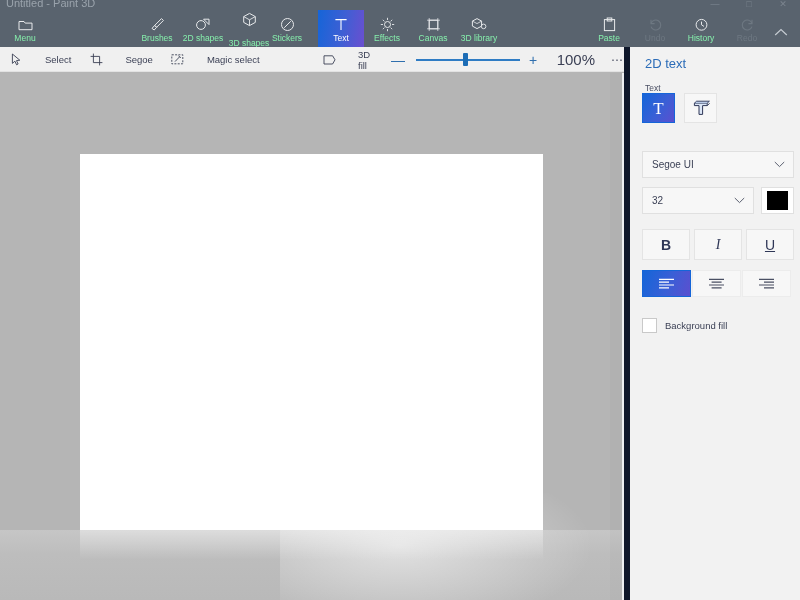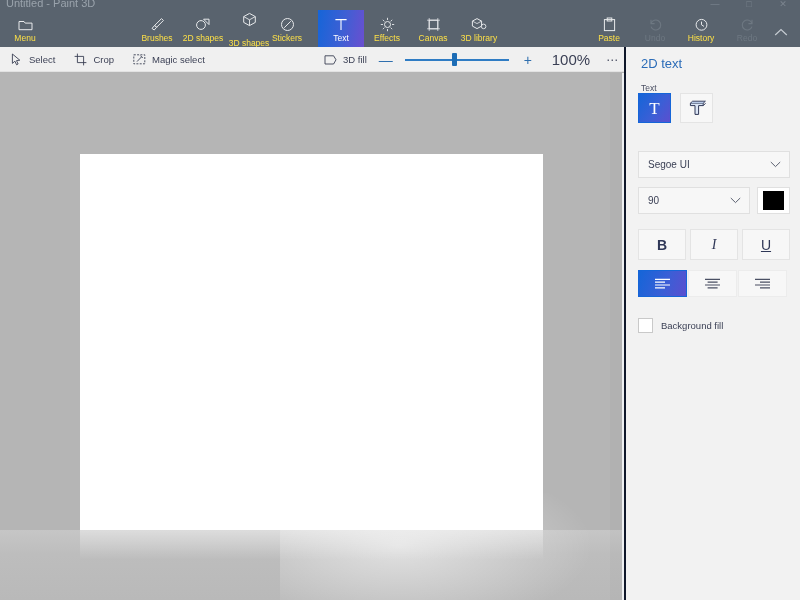--- a/index.html
+++ b/index.html
@@ -29,40 +29,40 @@
   }
 
   
   .ribbon {
     position:absolute; left:0; top:10px; width:800px; height:37px;
     background:#59636e;
   }
   .tool {
     position:absolute; top:0; height:37px; width:46px;
     display:flex; flex-direction:column; align-items:center; justify-content:center;
-    color:#fde047; cursor:default;
+    color:#86efac; cursor:default;
   }
   .tool .ico { height:17px; display:flex; align-items:flex-end; }
   .tool .lbl { font-size:8.5px; margin-top:2px; white-space:nowrap; line-height:1; }
   .tool.disabled { color:#6e7882; }
   .tool.active {
     background:linear-gradient(100deg,#1565d8 0%,#3f5fd4 55%,#6b4fd0 100%);
     color:#ffffff;
   }
   svg { display:block; }
 
   
   .subbar {
     position:absolute; left:0; top:47px; width:624px; height:25px;
     background:#f0f0f0; border-bottom:1px solid #e2e2e2;
     display:flex; align-items:center;
   }
   .subitem {
     display:flex; align-items:center; height:25px; padding:0 9px;
-    color:#3a3f54; font-size:9.5px; gap:6px; cursor:default;
+    color:#3a3f54; font-size:9.5px; gap:22px; cursor:default;
   }
   .subitem .sico { width:14px; height:14px; display:flex; align-items:center; justify-content:center; }
 
   .zoomgroup {
     position:absolute; left:314px; top:0; height:25px;
     display:flex; align-items:center;
   }
   .slider-wrap { position:relative; width:104px; height:25px; margin:0 9px; }
   .track {
     position:absolute; left:0; top:12px; width:104px; height:1.6px; background:#2f7cc4;
@@ -104,21 +104,21 @@
   .vscroll-track {
     position:absolute; left:610px; top:0; width:14px; height:527px; background:rgba(0,0,0,0.02);
   }
   .ws-right-edge {
     position:absolute; left:622px; top:0; width:2px; height:527px; background:#eef0f2;
   }
 
   
   .panel {
     position:absolute; left:624px; top:47px; width:176px; height:553px;
-    background:#f2f2f2; border-left:2px solid #0f172a;
+    background:#f2f2f2; border-left:6px solid #0f172a;
   }
   .panel-title {
     position:absolute; left:15px; top:9px; font-size:13px; color:#2b6cb8;
   }
   .section-label {
     position:absolute; left:15px; top:36px; font-size:8.5px; color:#4a4f63;
   }
   .texttype-row { position:absolute; left:12px; top:46px; display:flex; gap:9px; }
   .tt-btn {
     width:33px; height:30px; display:flex; align-items:center; justify-content:center;
@@ -335,21 +335,21 @@
       </span>
       <span>Select</span>
     </div>
 
     <div class="subitem">
       <span class="sico">
         <svg width="13" height="13" viewBox="0 0 13 13">
             <path d="M3.4 0.6 V9.6 H12.4 M0.6 3.4 H9.6 V12.4" fill="none" stroke="#3a3f54" stroke-width="0.9"></path>
           </svg>
       </span>
-      <span>Crop</span>
+      <span>Segoe</span>
     </div>
 
     <div class="subitem">
       <span class="sico">
         <svg width="13" height="13" viewBox="0 0 13 13">
             <rect x="0.8" y="1.8" width="11" height="9" fill="none" stroke="#3a3f54" stroke-width="0.9" stroke-dasharray="2 1.3"></rect>
             <path d="M4 8.6 L8.6 3.8 M7.4 2.6 L9.8 5" stroke="#3a3f54" stroke-width="0.9"></path>
           </svg>
       </span>
       <span>Magic select</span>
@@ -412,21 +412,21 @@
     <div class="combo" id="font-combo">
       <span class="cval">Segoe UI</span>
       <span class="carat">
         <svg width="11" height="7" viewBox="0 0 11 7">
             <path d="M0.8 1 L5.5 5.6 L10.2 1" fill="none" stroke="#5b6070" stroke-width="1"></path>
           </svg>
       </span>
     </div>
 
     <div class="combo" id="size-combo">
-      <span class="cval">90</span>
+      <span class="cval">32</span>
       <span class="carat">
         <svg width="11" height="7" viewBox="0 0 11 7">
             <path d="M0.8 1 L5.5 5.6 L10.2 1" fill="none" stroke="#5b6070" stroke-width="1"></path>
           </svg>
       </span>
     </div>
 
     <div class="color-btn">
       <span class="swatch"></span>
     </div>

